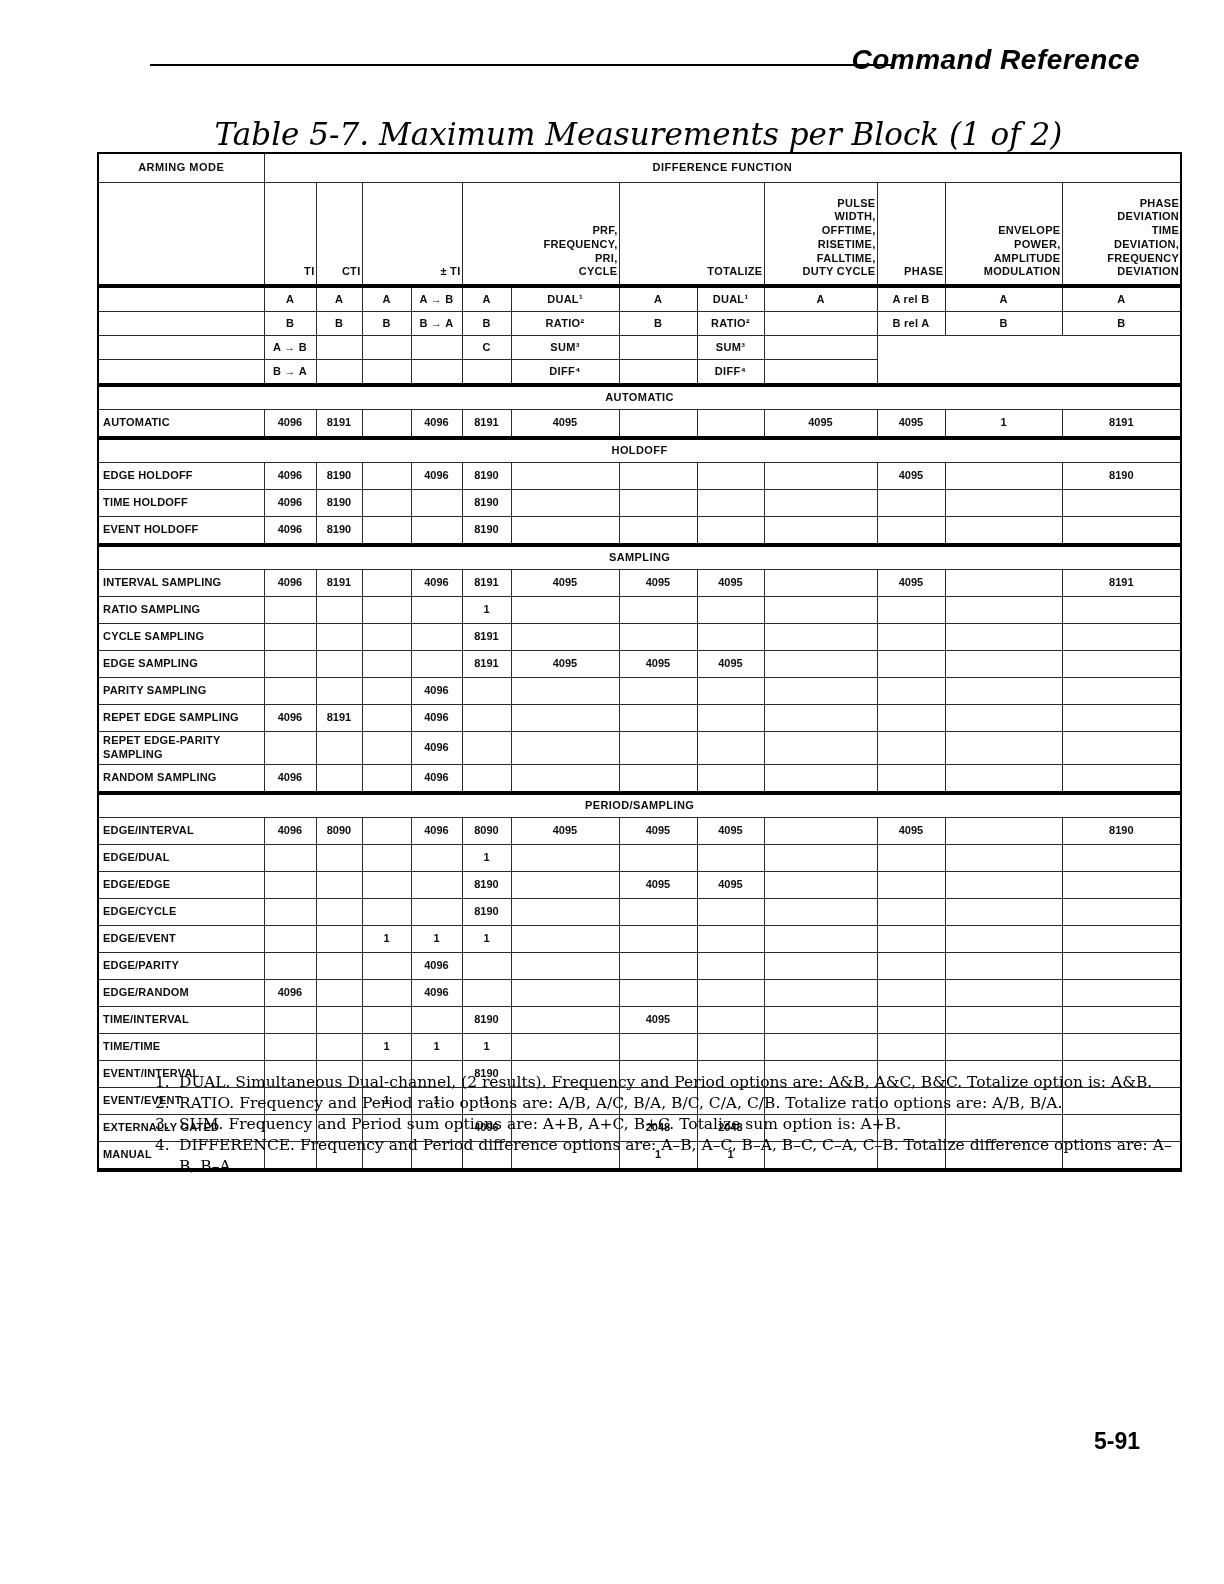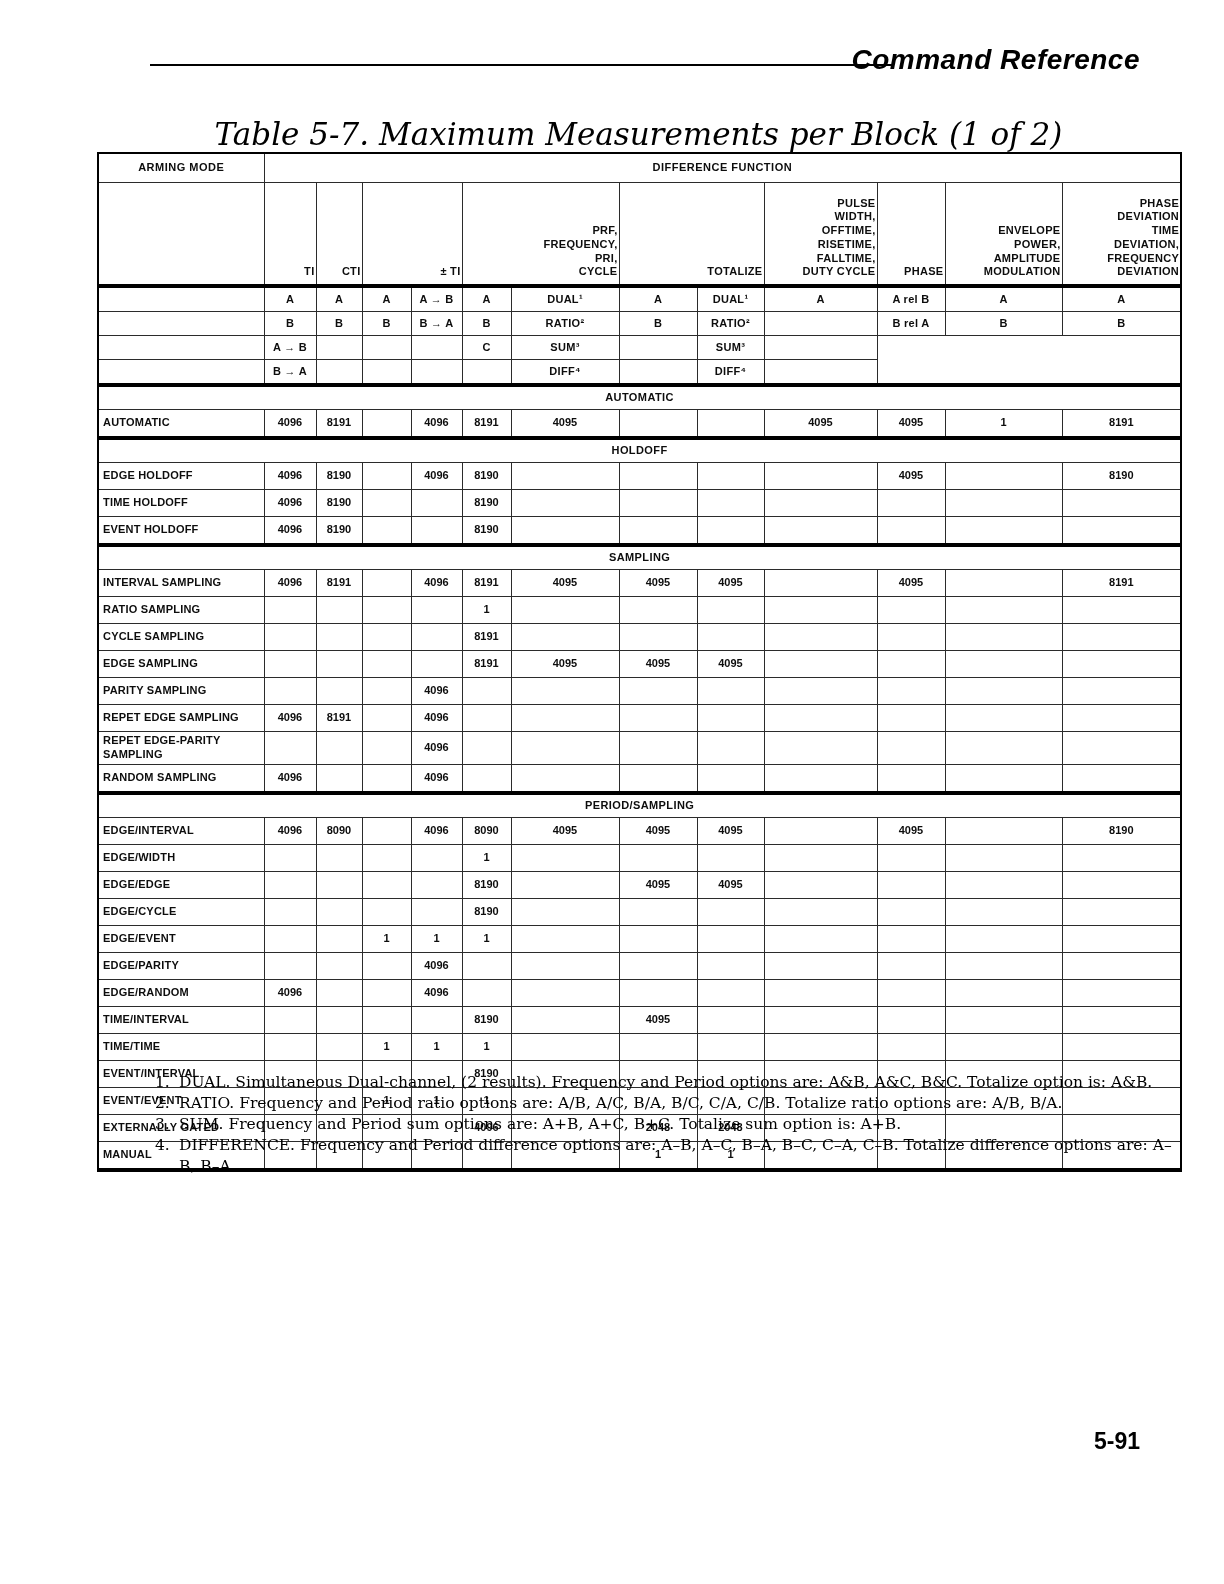--- a/index.html
+++ b/index.html
@@ -370,21 +370,21 @@
         <td class="val">8090</td>
         <td class="val">4095</td>
         <td class="val">4095</td>
         <td class="val">4095</td>
         <td class="val"></td>
         <td class="val">4095</td>
         <td class="val"></td>
         <td class="val">8190</td>
       </tr>
       <tr class="data-row">
-        <td class="row-label">EDGE/WIDTH</td>
+        <td class="row-label">EDGE/DUAL</td>
         <td class="val"></td>
         <td class="val"></td>
         <td class="val"></td>
         <td class="val"></td>
         <td class="val">1</td>
         <td class="val"></td>
         <td class="val"></td>
         <td class="val"></td>
         <td class="val"></td>
         <td class="val"></td>

